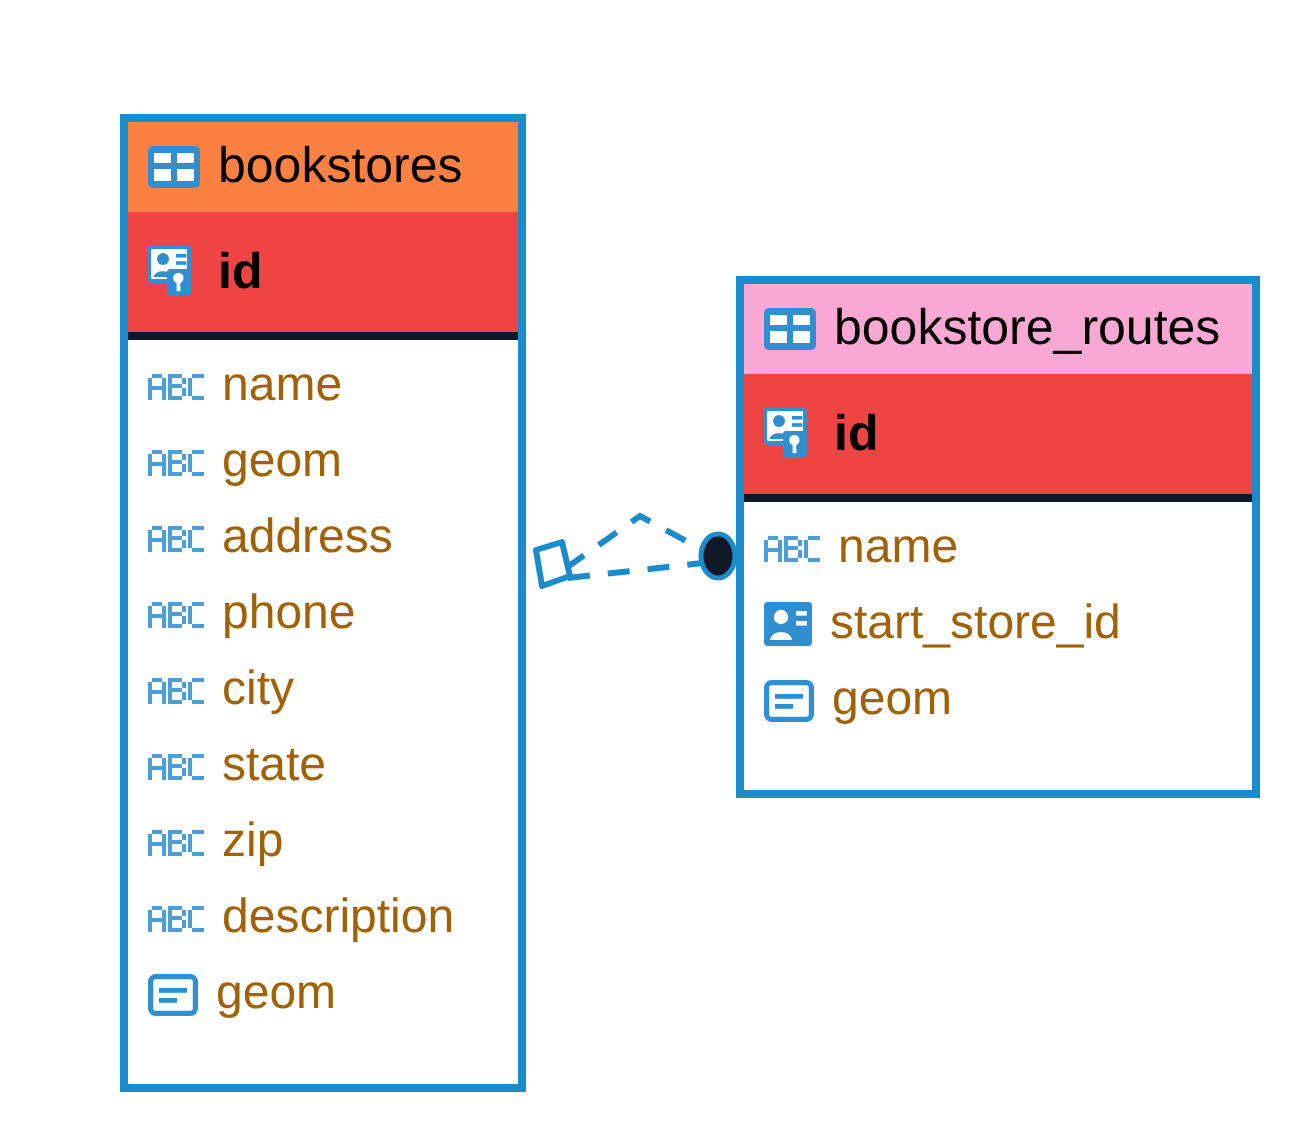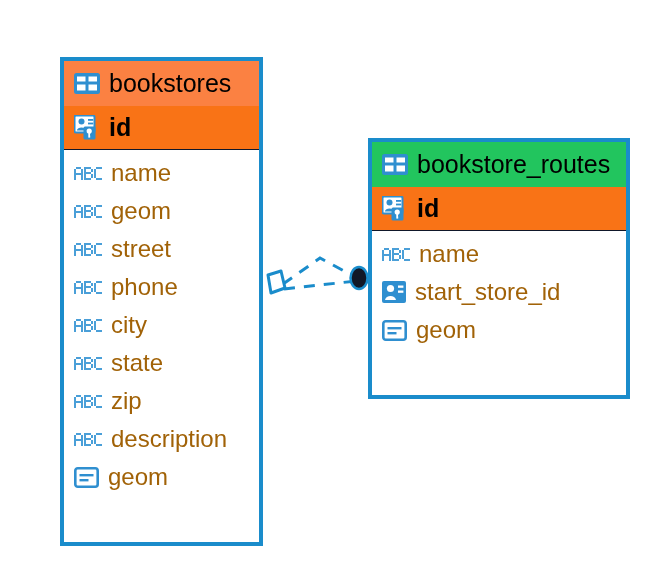--- a/index.html
+++ b/index.html
@@ -48,39 +48,39 @@
   
   .entity-header {
     display: flex;
     align-items: center;
     gap: 9px;
     padding: 0 10px;
     height: 45px;
     box-sizing: border-box;
   }
   .header-orange { background: #fb8142; }
-  .header-gray   { background: #22c55e; text-align: right; }
+  .header-gray   { background: #f9a8d4; text-align: right; }
 
   .entity-title {
     font-size: 25px;
     color: #000000;
     line-height: 1;
     white-space: nowrap;
   }
 
   
   .pk-row {
     display: flex;
     align-items: center;
     gap: 9px;
     padding: 0 10px;
-    height: 44px;
+    height: 64px;
     box-sizing: border-box;
-    border-bottom: 1px solid #0f172a;
-    background: #f97316;
+    border-bottom: 4px solid #0f172a;
+    background: #ef4444;
   }
   .pk-label {
     font-size: 25px;
     font-weight: bold;
     color: #000000;
     line-height: 1;
   }
 
   
   .attr-list {
@@ -233,21 +233,21 @@
               <rect x="12" y="1" width="5" height="2"></rect>
             <rect x="17" y="3" width="2" height="3"></rect>
               <rect x="12" y="6" width="5" height="2"></rect>
             <rect x="17" y="8" width="2" height="4"></rect>
               <rect x="12" y="12" width="5" height="2"></rect>
             <rect x="22" y="1" width="6" height="2"></rect>
               <rect x="20" y="3" width="2" height="9"></rect>
             <rect x="22" y="12" width="6" height="2"></rect>
           </g>
         </svg>
-        <span class="attr-label">street</span>
+        <span class="attr-label">address</span>
       </div>
 
       <div class="attr-row">
         <svg class="icon-abc" viewBox="0 0 28 14" xmlns="http://www.w3.org/2000/svg">
           <g fill="#4a9fd8">
             <rect x="0" y="3" width="2" height="11"></rect>
               <rect x="2" y="1" width="5" height="2"></rect>
             <rect x="7" y="3" width="2" height="11"></rect>
               <rect x="2" y="7" width="5" height="2"></rect>
             <rect x="10" y="1" width="2" height="13"></rect>

